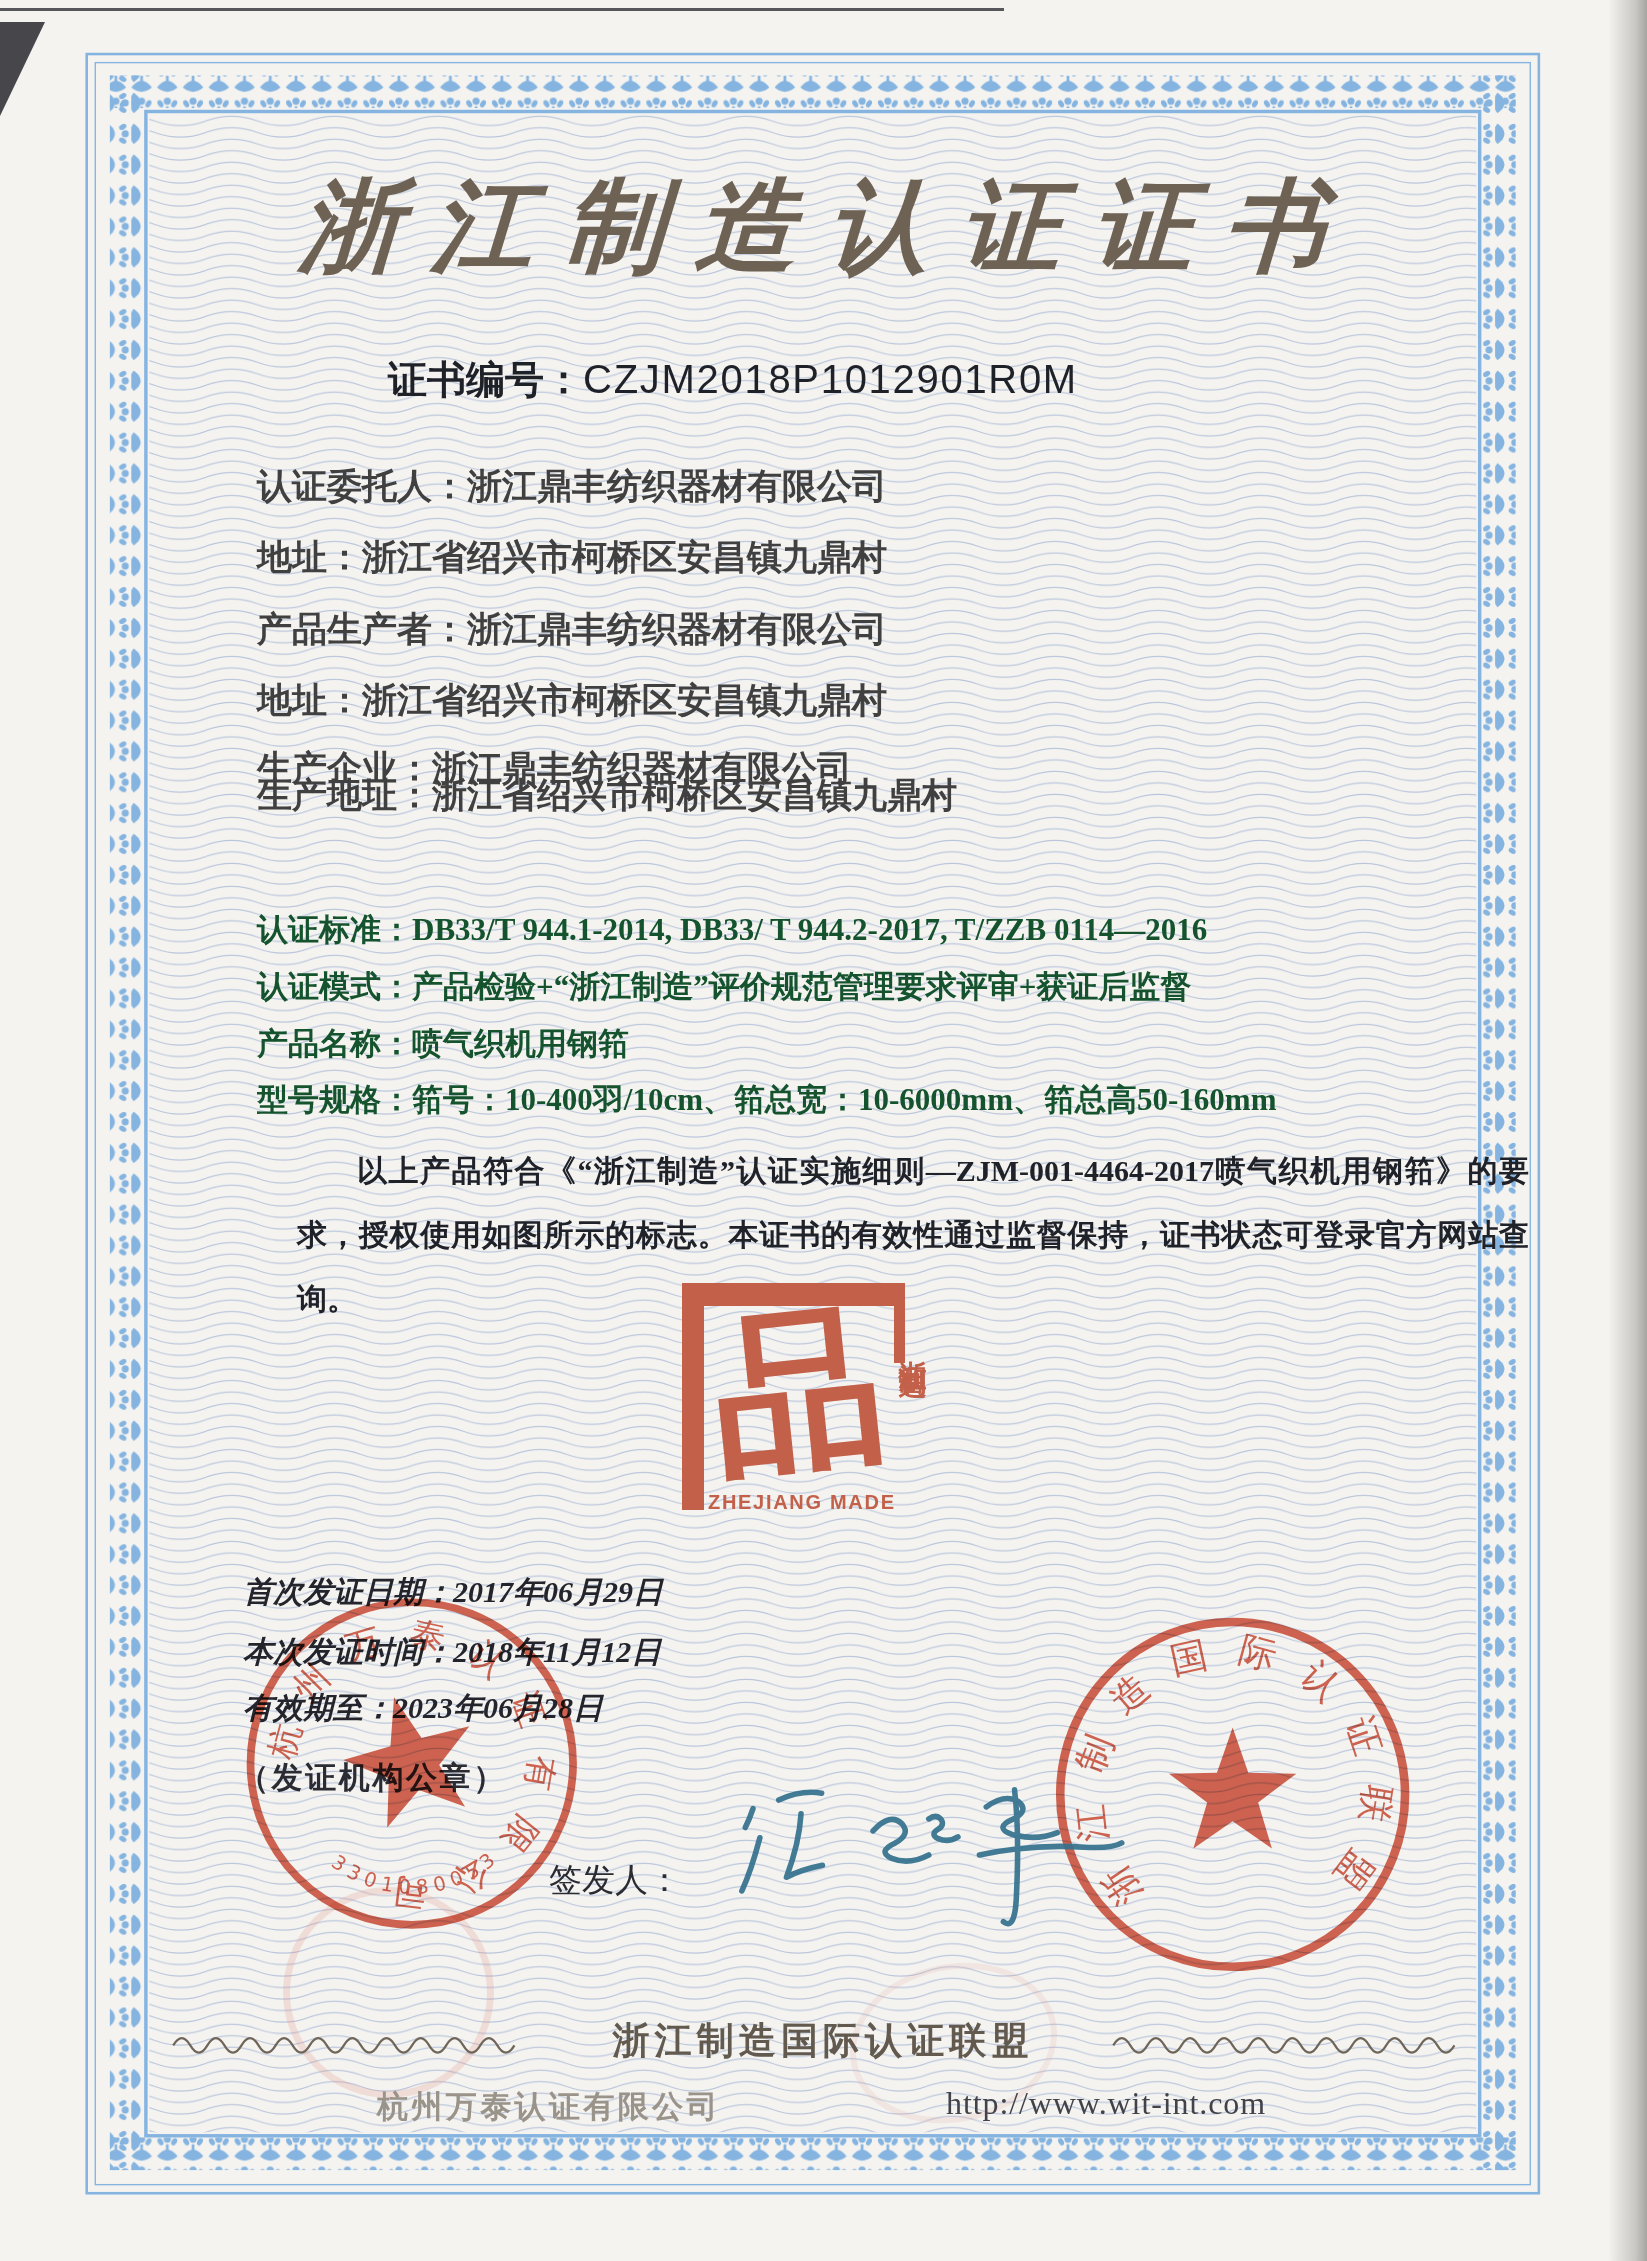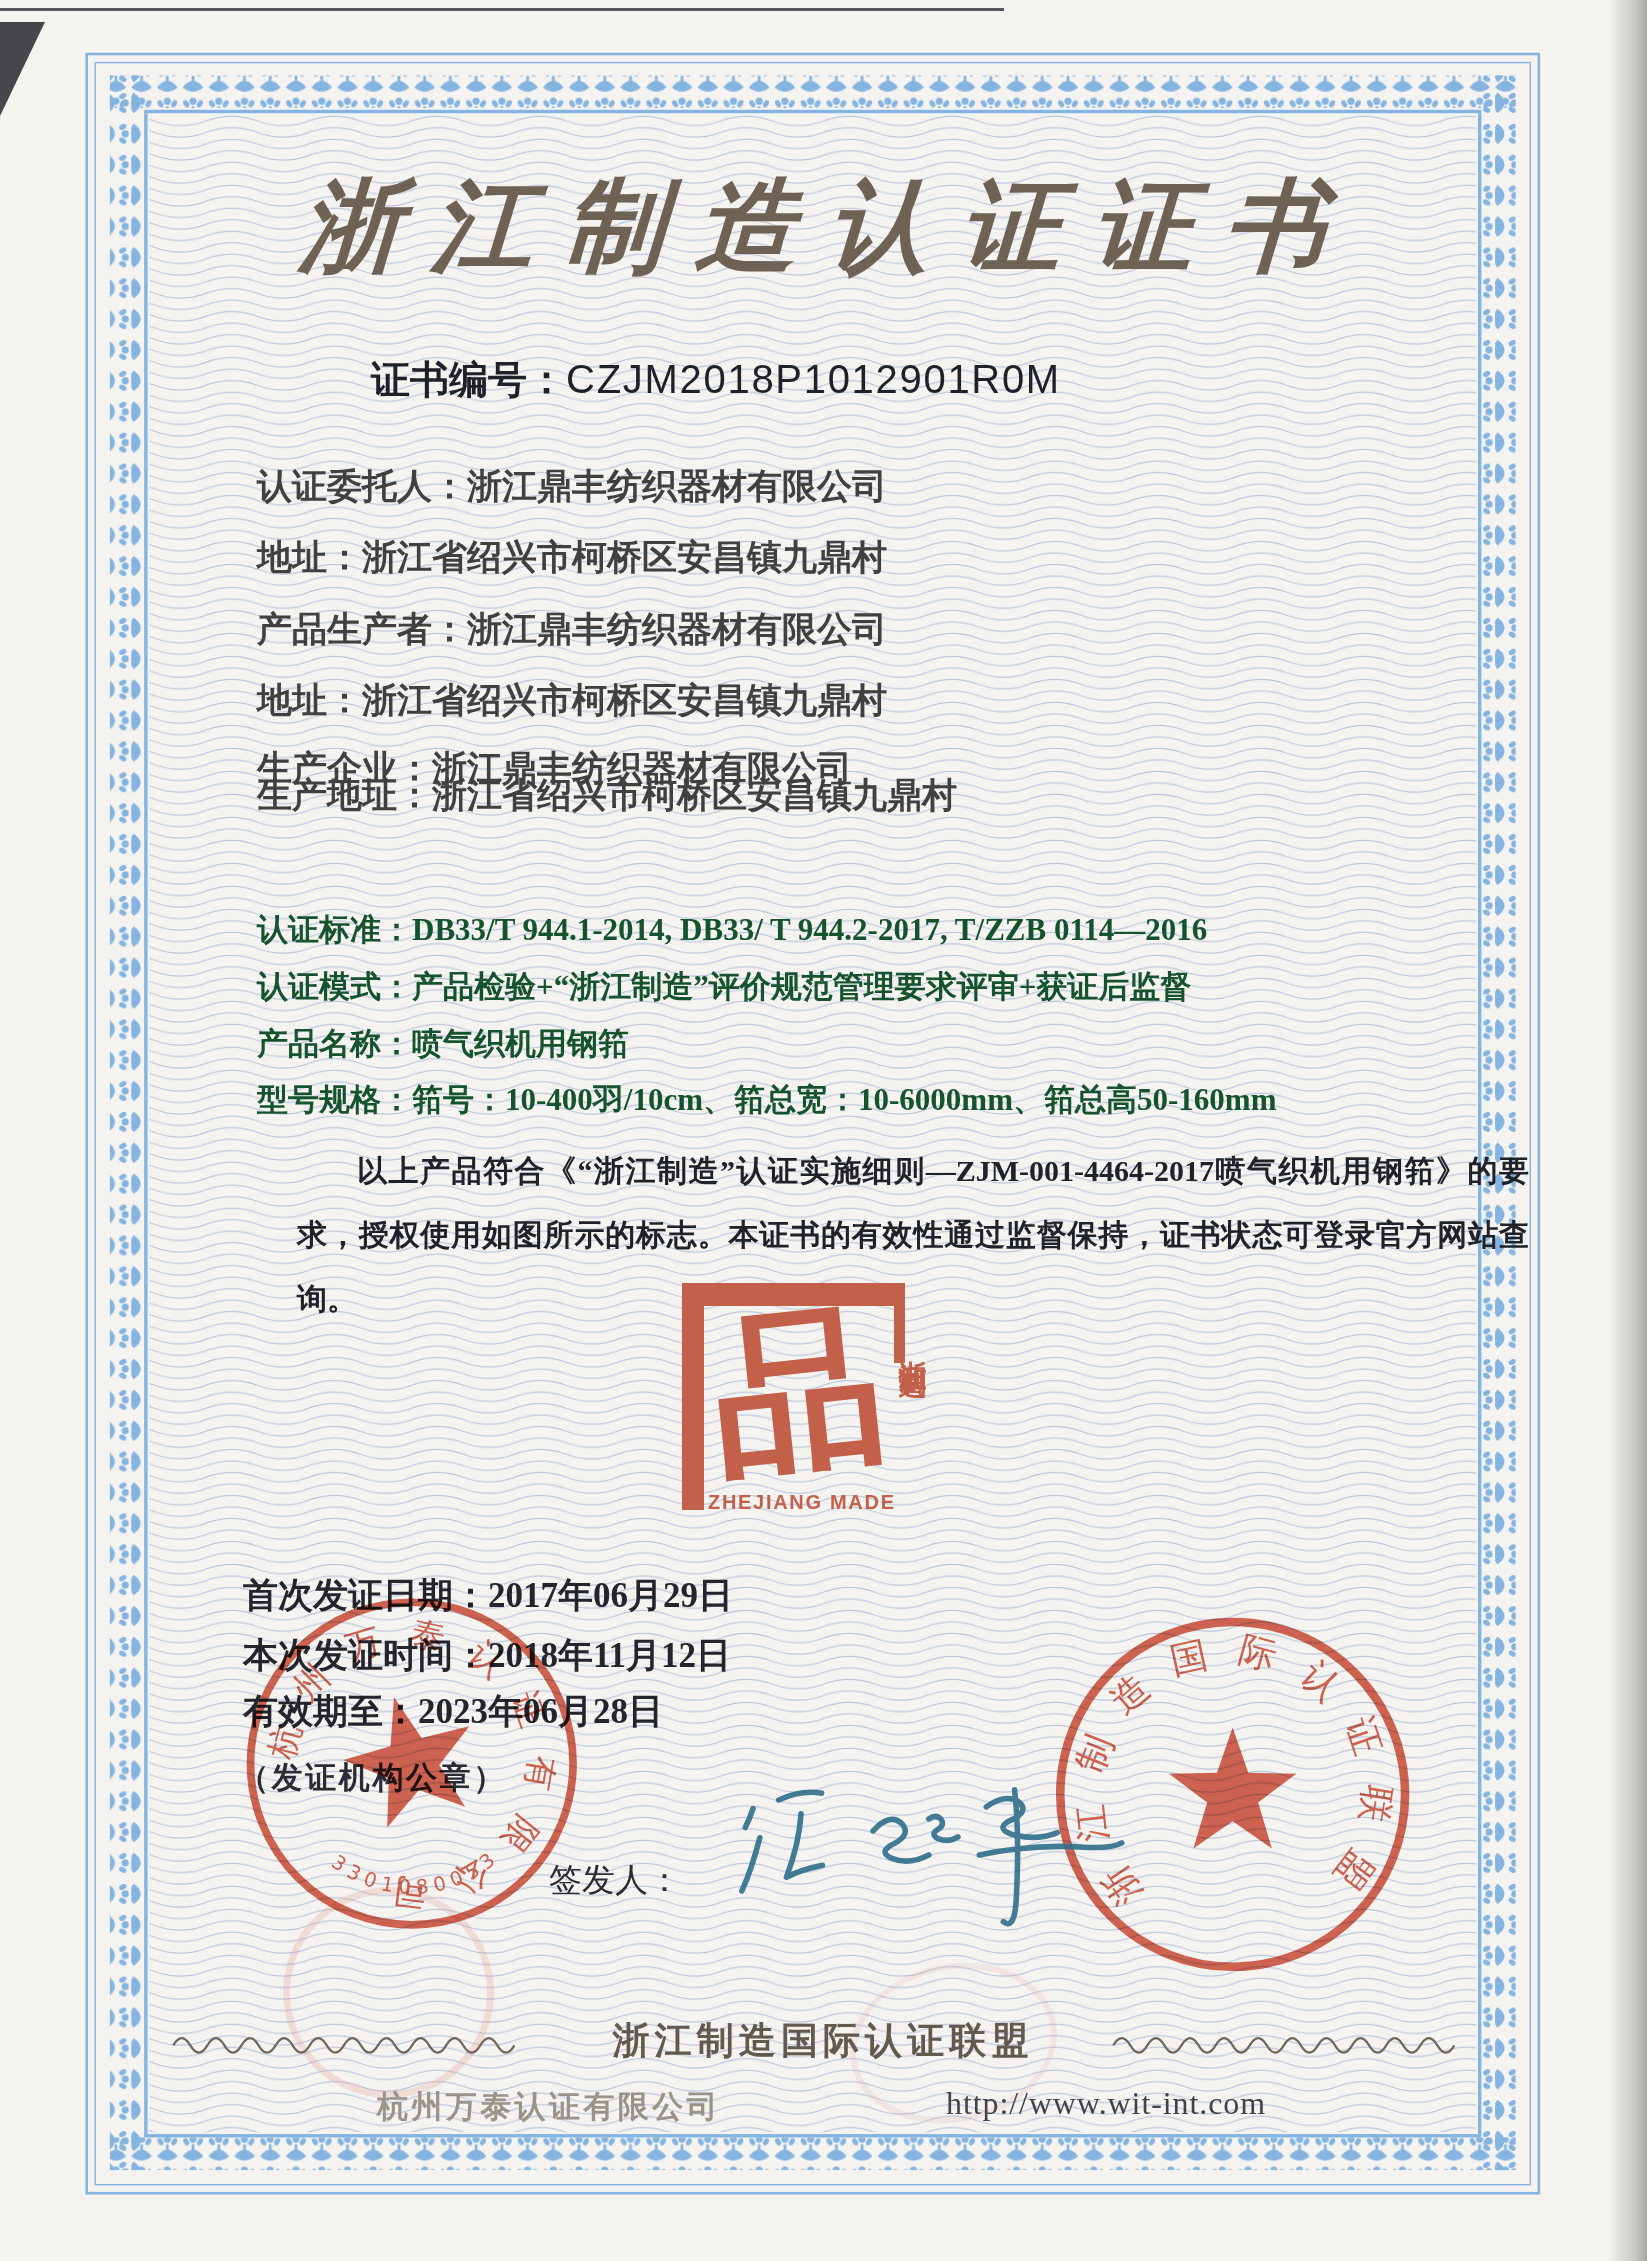--- a/index.html
+++ b/index.html
@@ -17,30 +17,31 @@
     background:linear-gradient(to right,rgba(0,0,0,0) 0%,rgba(120,118,112,.35) 70%,rgba(90,88,84,.5) 100%);}
   
   .title{
     left:163px;top:160px;width:1330px;text-align:center;
     font-size:101px;font-weight:700;font-style:italic;color:#6e6254;
     letter-spacing:31px;transform:skewX(-3deg);white-space:nowrap;
   }
   .certno{
     left:94px;top:353px;width:1244px;text-align:center;white-space:nowrap;
     color:#1f2128;
+    padding-left:17px;
   }
   .certno .lab{font-size:39px;font-weight:700;}
   .certno .num{font-family:"Liberation Sans","DejaVu Sans",sans-serif;font-size:40px;font-weight:500;letter-spacing:1.7px;}
   .field{left:257px;white-space:nowrap;color:#404040;font-size:35px;font-weight:700;}
   .spec{left:257px;white-space:nowrap;color:#14532d;font-size:31px;font-weight:700;}
   .statement{
     left:257px;top:1139px;width:1232px;color:#20222a;
     font-size:30px;font-weight:600;line-height:64px;text-align:justify;text-indent:2em;margin-left:40px;
   }
-  .dateline{left:243px;white-space:nowrap;color:#23242c;font-size:35px;font-weight:700;}
+  .dateline{left:243px;white-space:nowrap;color:#23242c;font-size:30px;font-weight:700;font-style:italic;}
   .sealnote{left:238px;top:1757px;color:#2a2b33;font-size:31px;font-weight:600;letter-spacing:2.6px;}
   .signer{left:549px;top:1858px;color:#2a2b33;font-size:33px;font-weight:400;}
   .footer-alliance{
     left:184px;top:2016px;width:1278px;text-align:center;white-space:nowrap;
     font-size:37px;font-weight:700;color:#625a4e;letter-spacing:5.1px;
   }
   .flourish{top:2030px;width:369px;height:29px;}
   .flourish.fl-left{left:167px;}
   .flourish.fl-right{left:1107px;}
   .issuer{left:377px;top:2086px;font-size:31px;font-weight:600;color:#9a938a;letter-spacing:3.4px;white-space:nowrap;}

